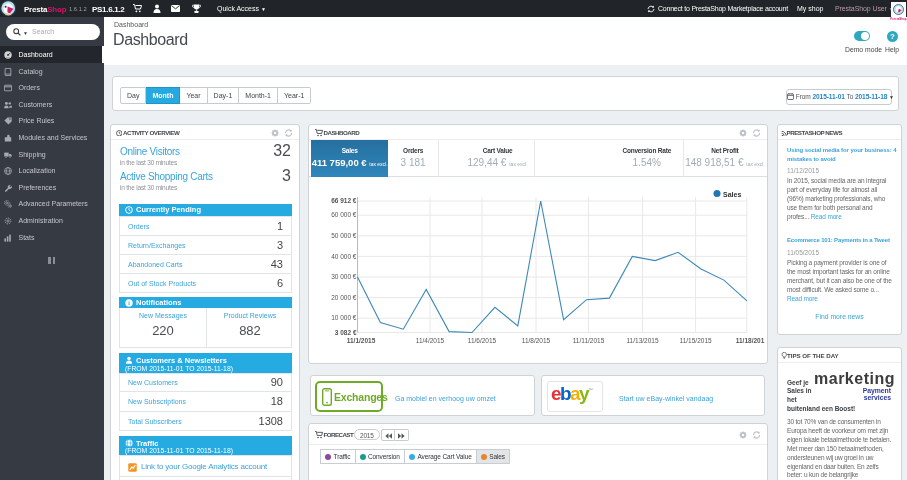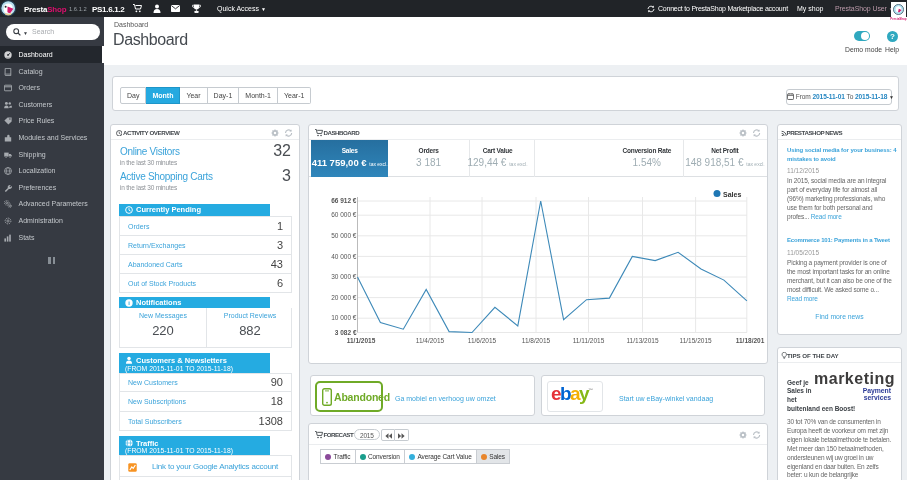--- a/index.html
+++ b/index.html
@@ -13,21 +13,21 @@
 .mitem{position:absolute;left:0;width:104px;height:17px;color:#c4c8cc;font-size:7px;line-height:17px}
 .mitem .mi{position:absolute;left:4px;top:5px;width:8px;height:8px;opacity:.8}
 .mitem .mt{position:absolute;left:18.5px;top:0}
 .mitem.act{background:#23272d;color:#fff}
 
 #whitehead{left:104px;top:17px;width:803px;height:48px;background:#fff}
 .panel{position:absolute;background:#fff;border:1px solid #cfd3d8;border-radius:3px}
 .phead{position:absolute;left:0;top:0;right:0;height:15px;border-bottom:1px solid #ebedef;font-size:6.2px;letter-spacing:-0.2px;font-weight:bold;color:#42474c;line-height:15px}
 .picons{position:absolute;top:4px;right:6px;width:22px;height:8px}
 .blue{color:#3ba3da}
-.bluebar{position:absolute;left:8px;width:151px;background:#25abe1;color:#fff}
+.bluebar{position:absolute;left:8px;width:173px;background:#25abe1;color:#fff}
 .row1{position:absolute;left:8px;width:173px;border:1px solid #e2e5e8;border-top:none;font-size:7px}
 .row1 a{position:absolute;left:8px;top:50%;transform:translateY(-50%);color:#3ba3da;text-decoration:none}
 .row1 b{position:absolute;right:8px;top:50%;transform:translateY(-50%);font-size:11px;font-weight:normal;color:#444}
 .tbtn{display:inline-block;height:17px;line-height:16px;padding:0 6px;font-size:7px;color:#444;background:#fff;border:1px solid #c6cbd0;border-left:none;vertical-align:top}
 .tbtn:first-child{border-left:1px solid #c6cbd0;border-radius:2px 0 0 2px}
 .tbtn:last-child{border-radius:0 2px 2px 0}
 .tbact{background:#25a9e0;border-color:#1e95c8;color:#fff;font-weight:bold}
 .kpi{position:absolute;top:0;width:76.2px;height:37px;border-right:1px solid #e6e8ea}
 .kl{position:absolute;left:0;top:6.5px;width:100%;text-align:center;font-size:6.5px;letter-spacing:-0.2px;font-weight:bold;color:#33373b}
 .kv{position:absolute;left:0;top:17px;width:100%;text-align:center;font-size:10px;color:#9fadb3;white-space:nowrap}
@@ -301,21 +301,21 @@
           <path d="M5 0.5 a4.5 4.5 0 0 0 0 9 M5 0.5 a2.2 4.5 0 0 0 0 9 M5 0.5 a2.2 4.5 0 0 1 0 9 M0.5 5 H9.5" stroke="#25abe1" stroke-width="0.7" fill="none"></path>
         </svg>
       <div style="position:absolute;left:17px;top:3px">Traffic</div>
       <div style="position:absolute;left:6px;top:11.5px;font-size:6.8px;font-weight:normal">(FROM 2015-11-01 TO 2015-11-18)</div>
     </div>
     <div class="row1" style="top:330px;height:21.5px;border-top:1px solid #e2e5e8">
       <svg style="position:absolute;left:8px;top:6.5px" width="9" height="9" viewBox="0 0 10 10">
           <rect x="0.3" y="0.3" width="9.4" height="9.4" rx="1.5" fill="#f79322"></rect>
           <path d="M2 7.8 L4.2 4.4 L5.8 6 L8.2 2.2" stroke="#fff" stroke-width="1.3" fill="none"></path>
         </svg>
-      <a style="left:32px;font-size:8px;letter-spacing:-0.2px">Link to your Google Analytics account</a>
+      <a style="left:21px;font-size:8px;letter-spacing:-0.2px">Link to your Google Analytics account</a>
     </div>
     <div class="row1" style="top:351.5px;height:11px"></div>
   </div>
 
   <div class="panel" style="left:308px;top:124px;width:460px;height:240px">
     <div class="phead">
         <svg style="position:absolute;left:6px;top:4px" width="8" height="8" viewBox="0 0 9 9">
           <path d="M0 0.5h1.5l1 4.5h5l1-3.5h-6" stroke="#42474c" stroke-width="1" fill="none"></path>
           <circle cx="3.4" cy="7.3" r="0.9" fill="#42474c"></circle>
           <circle cx="6.8" cy="7.3" r="0.9" fill="#42474c"></circle>
@@ -327,21 +327,21 @@
           <path d="M14.5 4 a3.2 3.2 0 0 1 5.8-1.8 M20.7 4 a3.2 3.2 0 0 1-5.8 1.8" fill="none" stroke="#b9bfc5" stroke-width="1.1"></path>
           <path d="M20.5 0.4 v2.2 h-2.2z" fill="#b9bfc5"></path>
           <path d="M14.7 7.6 v-2.2 h2.2z" fill="#b9bfc5"></path>
         </svg>
     </div>
     <div class="abs" style="left:0;top:15px;width:458px;height:37px;border-bottom:1px solid #dde0e3">
       <div class="kpi kpisel" style="left:2.2px;width:76.9px">
           <div class="kl">Sales</div>
           <div class="kv" style="color:#fff;font-weight:bold;font-size:9.5px">411 759,00 € <span style="font-size:5px;font-weight:normal">tax excl.</span></div>
         </div>
-      <div class="kpi" style="left:79.1px;width:82px">
+      <div class="kpi" style="left:79.1px;width:51px">
           <div class="kl">Orders</div>
           <div class="kv">3 181</div>
         </div>
       <div class="kpi" style="left:152.4px;width:73.3px">
           <div class="kl">Cart Value</div>
           <div class="kv">129,44 € <span style="font-size:5px">tax excl.</span></div>
         </div>
       <div class="kpi" style="left:301.1px;width:74.3px">
           <div class="kl">Conversion Rate</div>
           <div class="kv">1.54%</div>
@@ -396,21 +396,21 @@
     </svg>
   </div>
 
   <div class="panel" style="left:310px;top:375px;width:225px;height:41px">
     <div class="abs" style="left:4px;top:5px;width:68px;height:31px;border:2px solid #6faa27;border-radius:5px">
       <svg style="position:absolute;left:5px;top:4.5px" width="10" height="18" viewBox="0 0 10 18">
           <rect x="0.7" y="0.7" width="8.6" height="16.6" rx="1.8" fill="none" stroke="#6faa27" stroke-width="1.4"></rect>
           <path d="M3 2.9 h4" stroke="#6faa27" stroke-width="0.9"></path>
           <circle cx="5" cy="14.6" r="0.9" fill="#6faa27"></circle>
         </svg>
-      <div class="abs" style="left:17px;top:8px;font-size:10.5px;color:#6faa27;font-weight:bold;letter-spacing:-0.2px">Abandoned</div>
+      <div class="abs" style="left:17px;top:8px;font-size:10.5px;color:#6faa27;font-weight:bold;letter-spacing:-0.2px">Exchanges</div>
     </div>
     <div class="abs blue" style="left:84px;top:19px;font-size:7px">Ga mobiel en verhoog uw omzet</div>
   </div>
   <div class="panel" style="left:541px;top:375px;width:224px;height:41px">
     <div class="abs" style="left:5px;top:5px;width:56px;height:31px;border:1px solid #e2e5e8;border-radius:3px">
       <div class="abs" style="left:3px;top:1px;font-size:19px;font-weight:bold;letter-spacing:-1.6px;font-family:'Liberation Sans',sans-serif"><span style="color:#e53238">e</span><span style="color:#0064d2">b</span><span style="color:#f5af02">a</span><span style="color:#86b817">y</span><span style="font-size:5px;color:#999;vertical-align:8px;letter-spacing:0">™</span></div>
     </div>
     <div class="abs blue" style="left:77px;top:19px;font-size:7px">Start uw eBay-winkel vandaag</div>
   </div>
 

